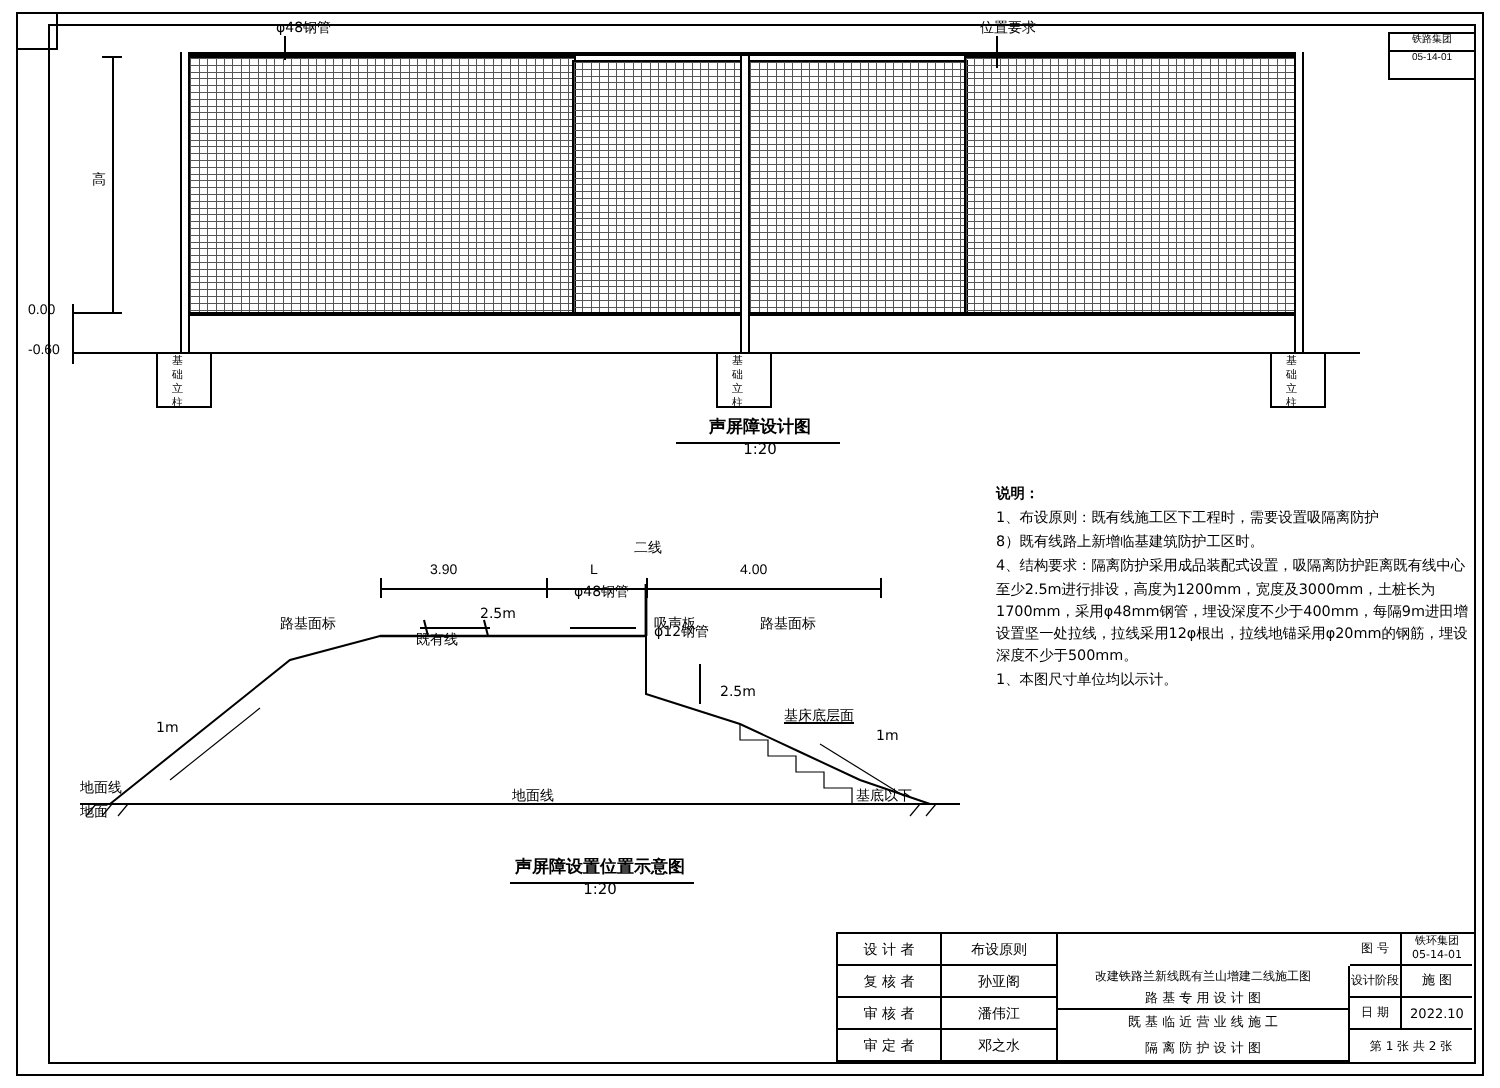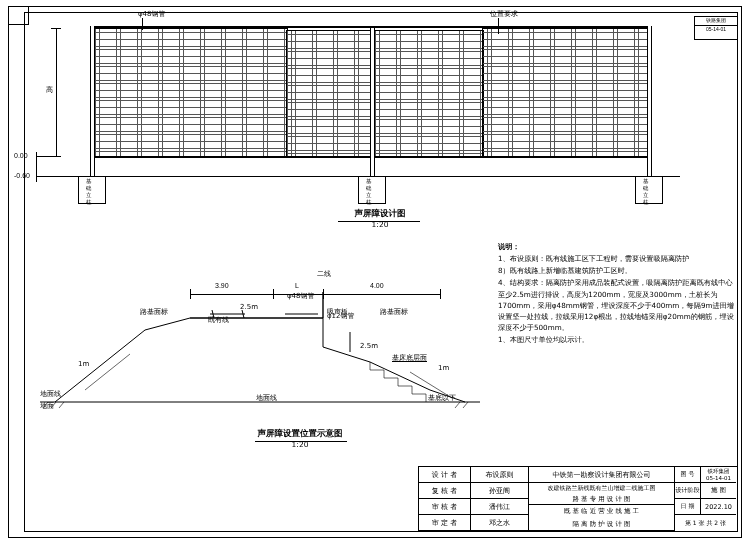--- a/index.html
+++ b/index.html
@@ -191,21 +191,20 @@
     <div class="cell tb-label txt-cn" style="left:0;top:0;height:16px;">设 计 者</div>
     <div class="cell tb-label txt-cn" style="left:0;top:16px;height:16px;">复 核 者</div>
     <div class="cell tb-label txt-cn" style="left:0;top:32px;height:16px;">审 核 者</div>
     <div class="cell tb-label txt-cn" style="left:0;top:48px;height:16px;">审 定 者</div>
 
     <div class="cell sig" style="left:52px;top:0;width:58px;height:16px;">布设原则</div>
     <div class="cell sig" style="left:52px;top:16px;width:58px;height:16px;">孙亚阁</div>
     <div class="cell sig" style="left:52px;top:32px;width:58px;height:16px;">潘伟江</div>
     <div class="cell sig" style="left:52px;top:48px;width:58px;height:16px;">邓之水</div>
 
-    <div class="cell txt-cn" style="left:110px;top:0;width:146px;height:16px;font-size:7px;">中铁第一勘察设计集团有限公司</div>
     <div class="cell txt-cn" style="left:110px;top:16px;width:146px;height:11px;font-size:6px;border-bottom:none;">改建铁路兰新线既有兰山增建二线施工图</div>
     <div class="cell txt-cn" style="left:110px;top:27px;width:146px;height:11px;font-size:6.5px;">路 基 专 用 设 计 图</div>
     <div class="cell txt-cn" style="left:110px;top:51px;width:146px;height:13px;font-size:6.5px;">隔 离 防 护 设 计 图</div>
     <div class="cell txt-cn" style="left:110px;top:38px;width:146px;height:13px;font-size:6.5px;border-bottom:none;">既 基 临 近 营 业 线 施 工</div>
 
     <div class="cell txt-cn" style="left:256px;top:0;width:26px;height:16px;font-size:6px;">图 号</div>
     <div class="cell txt-cn" style="left:282px;top:0;width:35px;height:16px;font-size:5.5px;border-right:none;white-space:pre-line;text-align:center;line-height:1.2;">铁环集团
 05-14-01</div>
 
     <div class="cell txt-cn" style="left:256px;top:16px;width:26px;height:16px;font-size:6px;">设计阶段</div>

